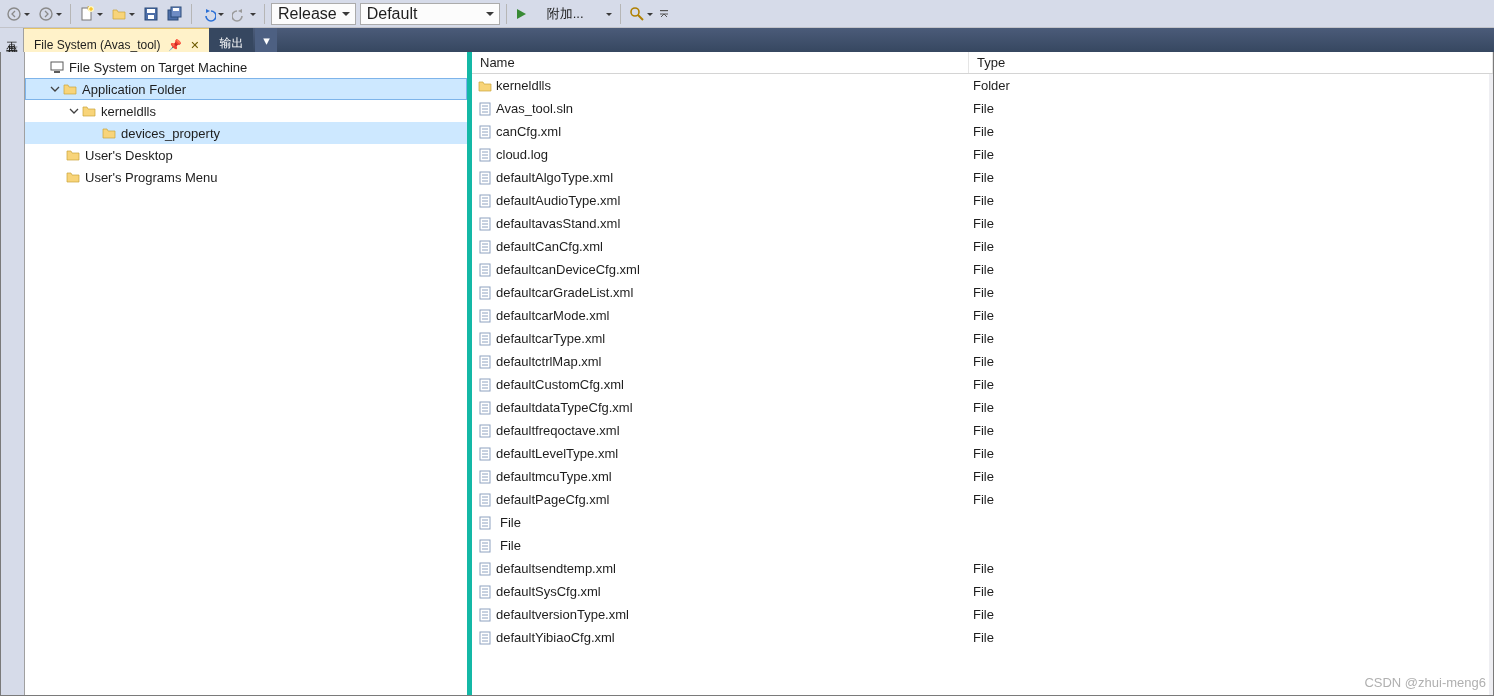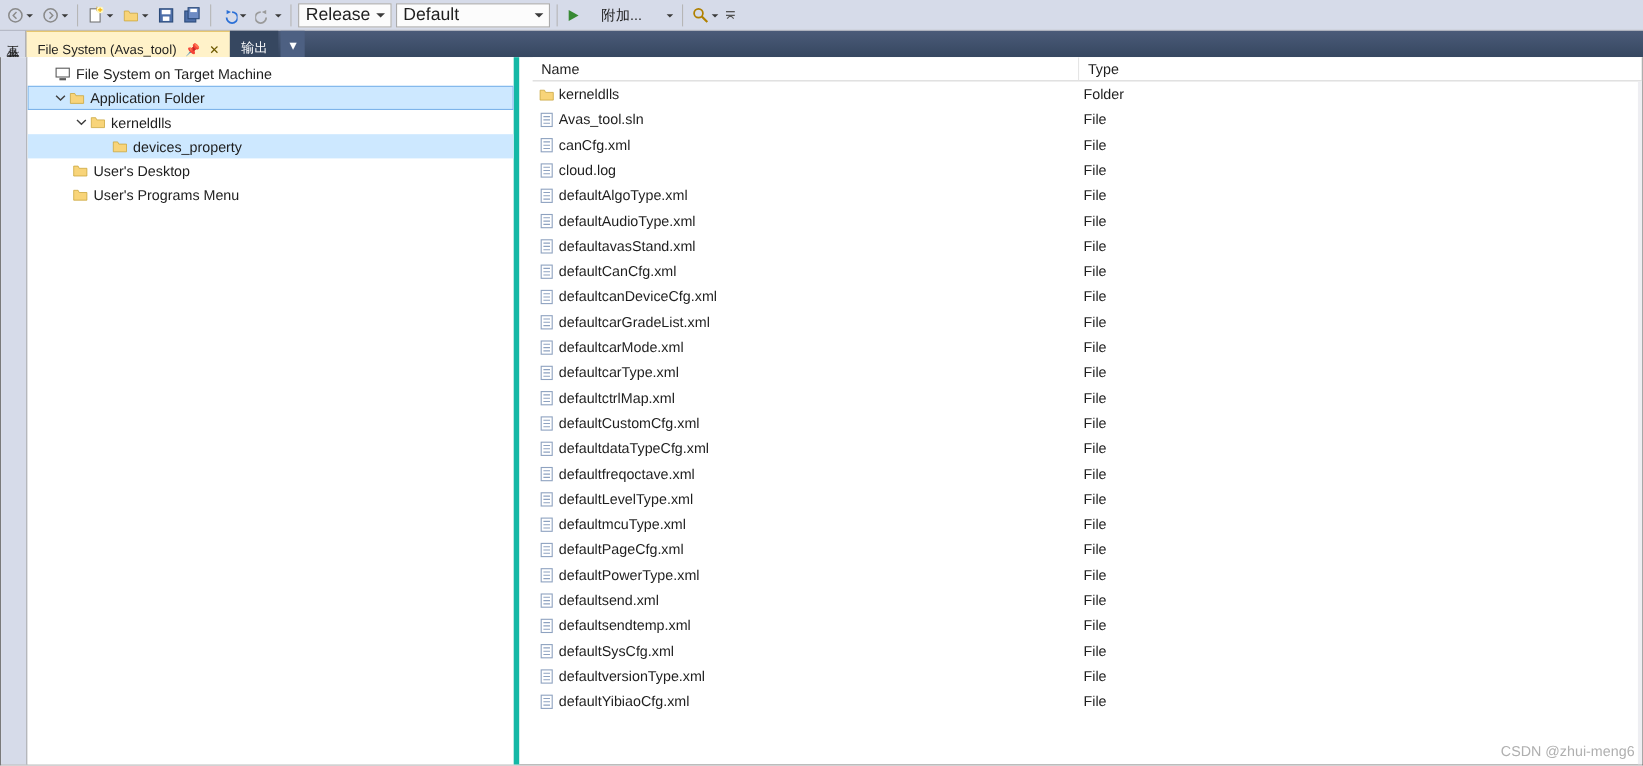--- a/index.html
+++ b/index.html
@@ -135,21 +135,21 @@
     white-space:nowrap;
     cursor:pointer;
   }
   .tree-row.selected { background:#cde8ff; border:1px solid #7eb4ea; padding-left:5px; height:22px; }
   .chevron {
     width:14px; height:14px; display:inline-flex; align-items:center; justify-content:center; color:#404040;
   }
   .chevron.blank { visibility:hidden; }
   .tree-icon { width:16px; height:16px; display:inline-flex; align-items:center; justify-content:center; margin-right:4px; }
   
-  .list-panel { flex:1; display:flex; flex-direction:column; overflow:hidden;margin-left:12px; }
+  .list-panel { flex:1; display:flex; flex-direction:column; overflow:hidden; }
   .col-headers {
     height:22px; display:flex; align-items:center;
     border-bottom:1px solid #d4d4d4;
     background:#fff;
     font-weight:normal;
   }
   .col-headers .col {
     padding:0 8px; border-right:1px solid #e5e5e5; height:100%;
     display:flex; align-items:center;
   }
@@ -608,33 +608,31 @@
         </div>
         <div class="list-row">
           <span class="item-icon">
             <svg class="file-svg" width="16" height="16">
               <rect x="3" y="2" width="10" height="12"></rect>
               <line x1="5" y1="5" x2="11" y2="5" stroke="#8ea2c0"></line>
               <line x1="5" y1="8" x2="11" y2="8" stroke="#8ea2c0"></line>
               <line x1="5" y1="11" x2="11" y2="11" stroke="#8ea2c0"></line>
             </svg>
           </span>
-          <span class="item-name">defaultPowerType.xml</span>
-          <span class="item-type">File</span>
-        </div>
-        <div class="list-row">
-          <span class="item-icon">
-            <svg class="file-svg" width="16" height="16">
-              <rect x="3" y="2" width="10" height="12"></rect>
-              <line x1="5" y1="5" x2="11" y2="5" stroke="#8ea2c0"></line>
-              <line x1="5" y1="8" x2="11" y2="8" stroke="#8ea2c0"></line>
-              <line x1="5" y1="11" x2="11" y2="11" stroke="#8ea2c0"></line>
-            </svg>
-          </span>
-          <span class="item-name">defaultsend.xml</span>
+          <span class="item-type">File</span>
+        </div>
+        <div class="list-row">
+          <span class="item-icon">
+            <svg class="file-svg" width="16" height="16">
+              <rect x="3" y="2" width="10" height="12"></rect>
+              <line x1="5" y1="5" x2="11" y2="5" stroke="#8ea2c0"></line>
+              <line x1="5" y1="8" x2="11" y2="8" stroke="#8ea2c0"></line>
+              <line x1="5" y1="11" x2="11" y2="11" stroke="#8ea2c0"></line>
+            </svg>
+          </span>
           <span class="item-type">File</span>
         </div>
         <div class="list-row">
           <span class="item-icon">
             <svg class="file-svg" width="16" height="16">
               <rect x="3" y="2" width="10" height="12"></rect>
               <line x1="5" y1="5" x2="11" y2="5" stroke="#8ea2c0"></line>
               <line x1="5" y1="8" x2="11" y2="8" stroke="#8ea2c0"></line>
               <line x1="5" y1="11" x2="11" y2="11" stroke="#8ea2c0"></line>
             </svg>

